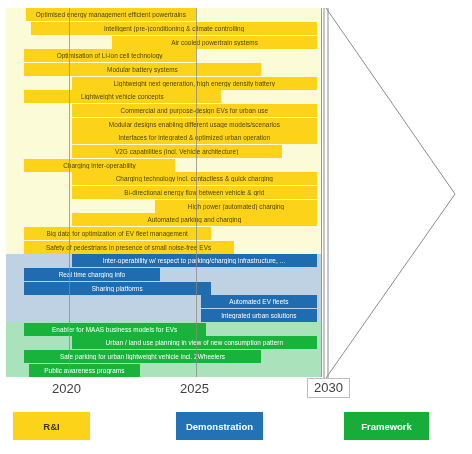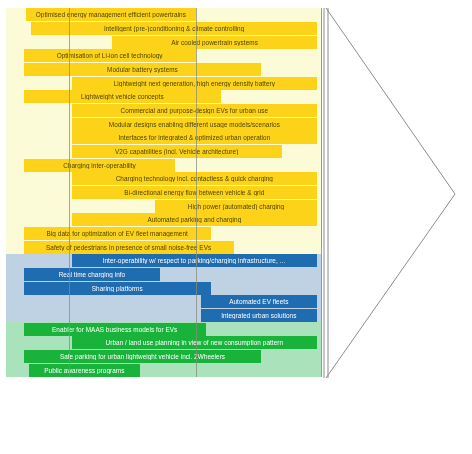--- a/index.html
+++ b/index.html
@@ -284,15 +284,31 @@
         </div>
       </div>
   </div>
 
   <svg class="arrow-svg" viewBox="0 0 142 374" preserveAspectRatio="none">
     <polyline id="arrow-poly" points="4,2 133,188 4,372" fill="none" stroke="#8c8c8c" stroke-width="1"></polyline>
     <line id="arrow-spine-a" x1="2" y1="2" x2="2" y2="372" stroke="#8c8c8c" stroke-width="1"></line>
     <line id="arrow-spine-b" x1="6" y1="2" x2="6" y2="372" stroke="#8c8c8c" stroke-width="1"></line>
   </svg>
 
-
+  <div class="axis">
+    <div class="tick-label" style="left:52px;">2020</div>
+    <div class="tick-label" style="left:180px;">2025</div>
+    <div class="tick-label boxed" style="left:307px;">2030</div>
+  </div>
+
+  <div class="legend">
+    <div class="legend-item rni" style="left: 13px; width: 77px; background: rgb(253, 211, 25);">
+      <span class="lg-lbl">R&amp;I</span>
+    </div>
+    <div class="legend-item demo" style="left: 176px; width: 87px; background: rgb(34, 114, 181);">
+      <span class="lg-lbl">Demonstration</span>
+    </div>
+    <div class="legend-item fw" style="left: 344px; width: 85px; background: rgb(22, 174, 57);">
+      <span class="lg-lbl">Framework</span>
+    </div>
+  </div>
 
 </div>
 
 </body></html>

